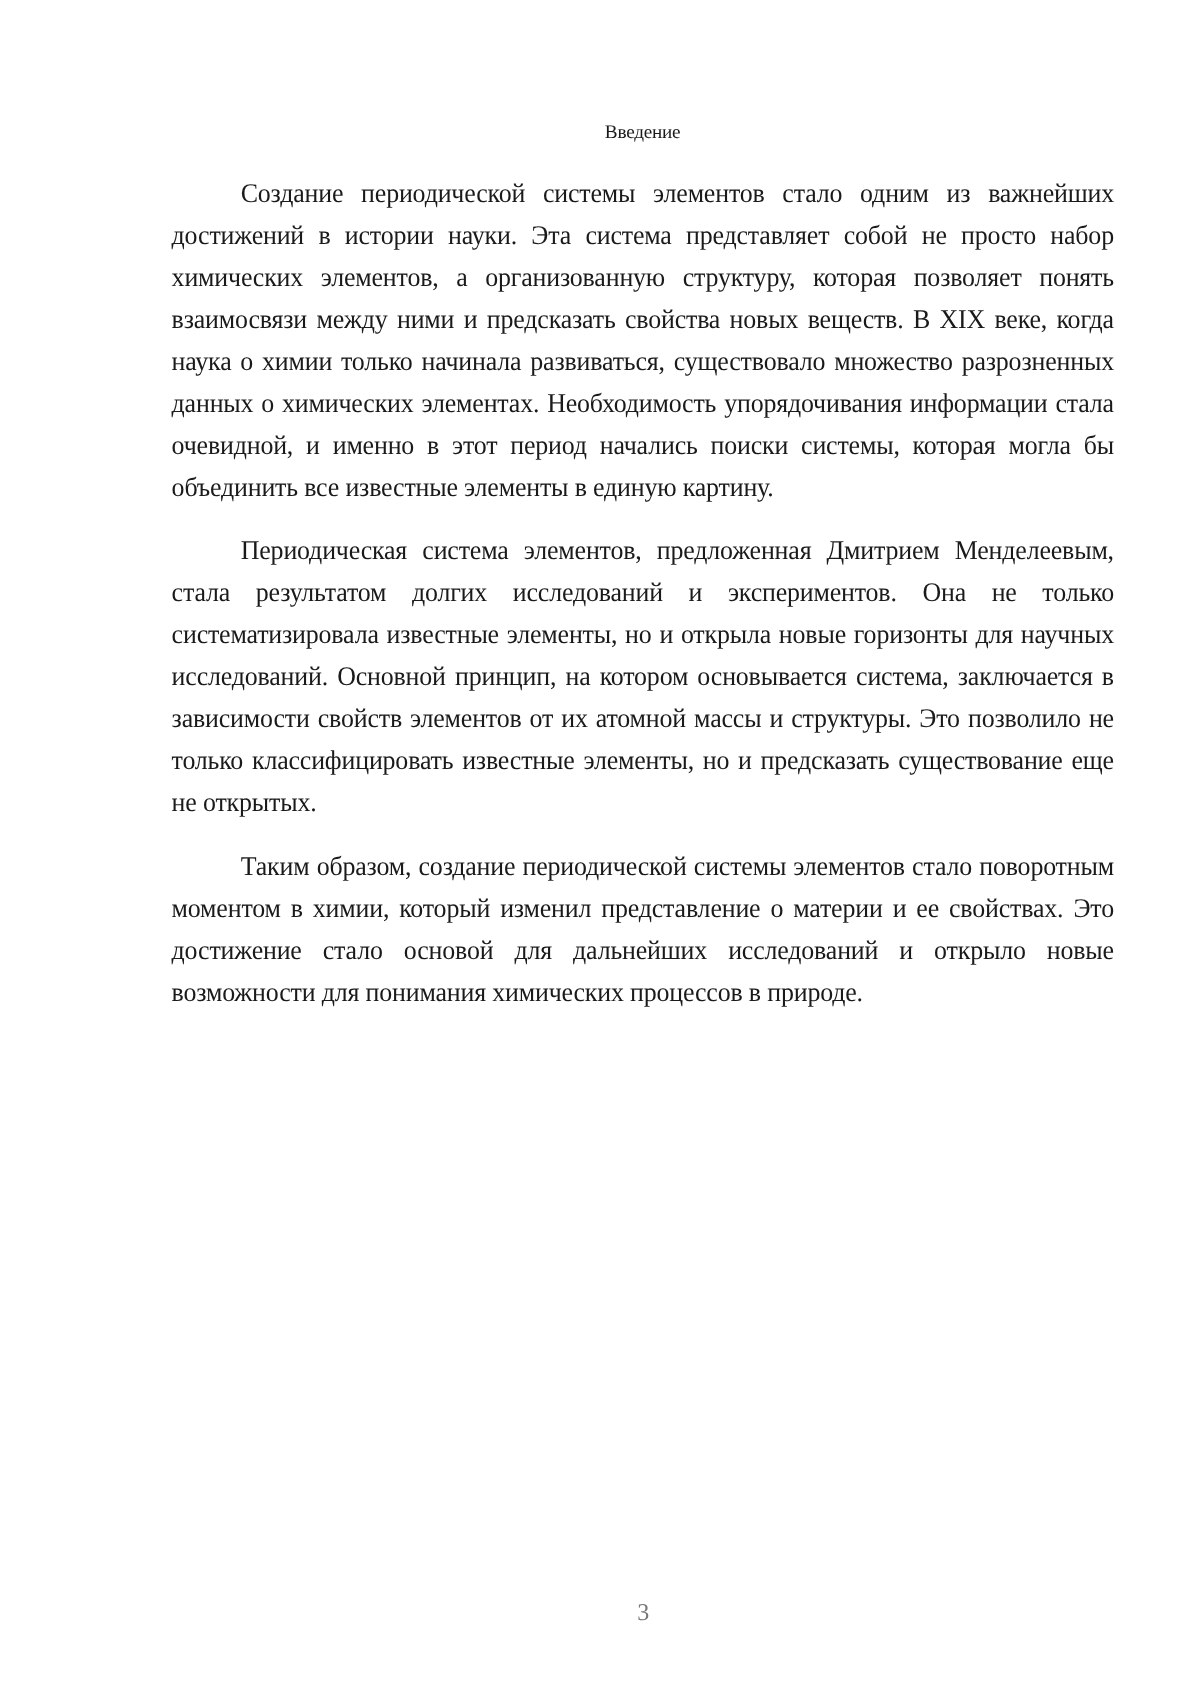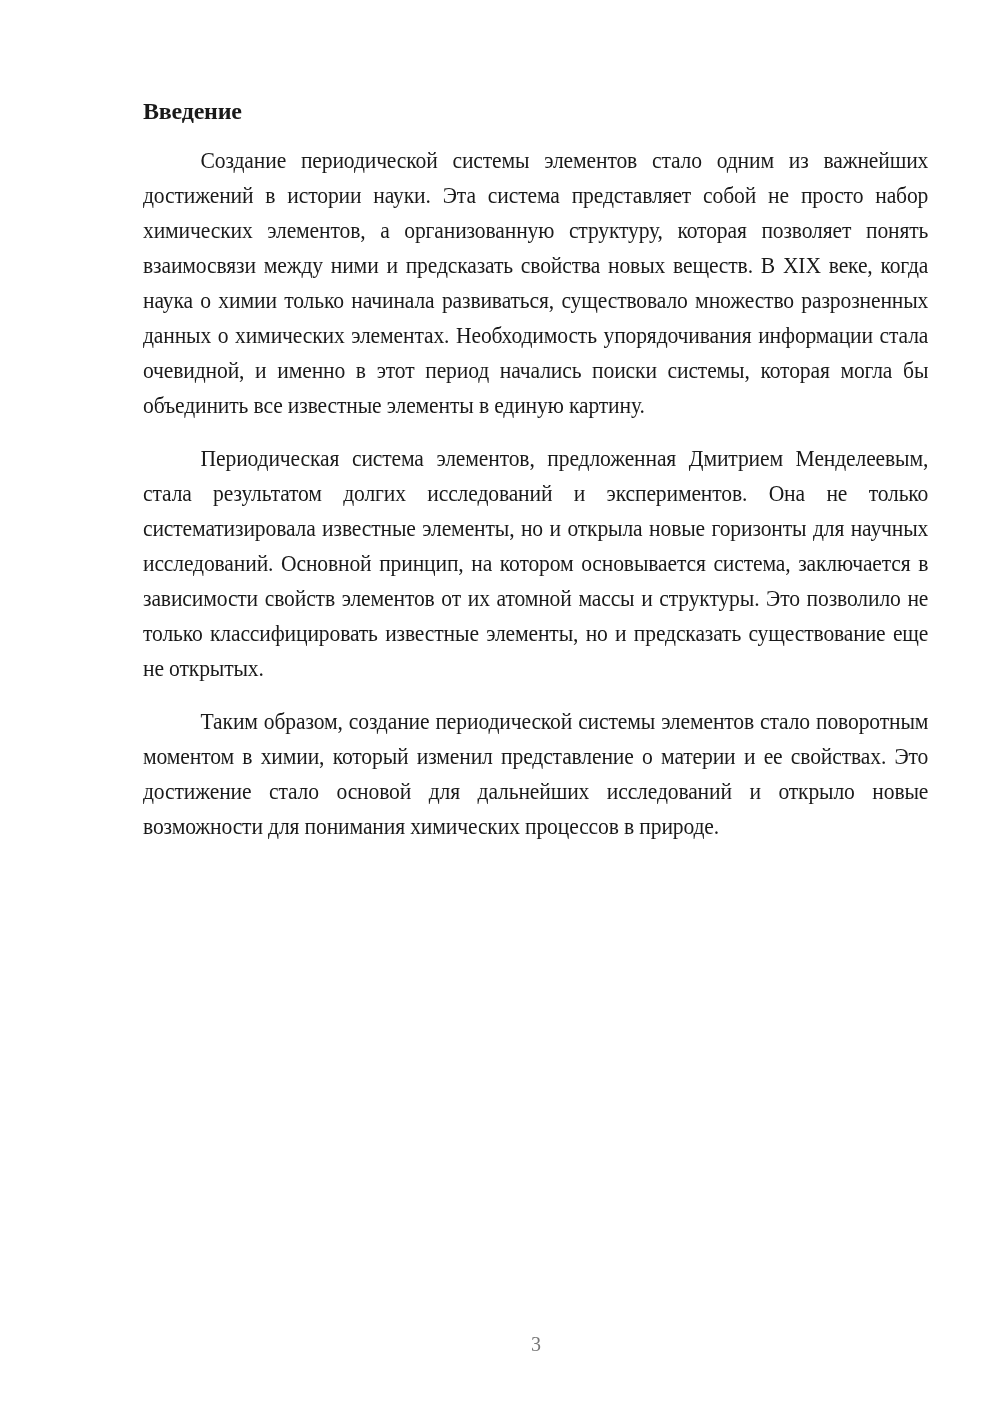--- a/index.html
+++ b/index.html
@@ -15,22 +15,23 @@
       font-family: "Liberation Serif", "DejaVu Serif", serif;
       color: #1a1a1a;
     }
     .page {
       position: absolute;
       left: 143px;
       top: 95px;
       width: 785px;
     }
     .heading {
-      font-weight: bold;
-      font-size: 24px;
+      text-align: center;
+      font-weight: normal;
+      font-size: 16px;
       line-height: 32px;
       margin: 0 0 16px 0;
       padding-left: 0;
       letter-spacing: -0.2px;
     }
     .para {
       font-size: 22.5px;
       line-height: 35px;
       text-align: justify;
       text-indent: 60px;

